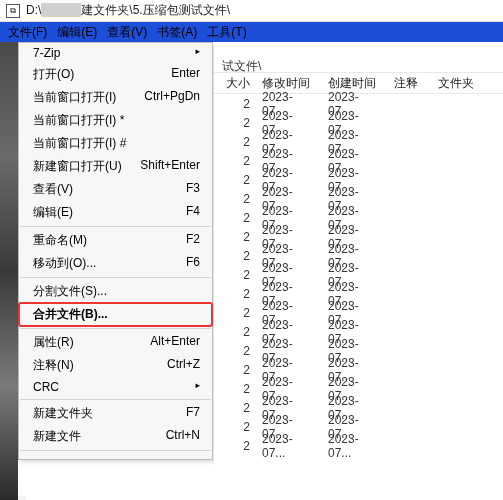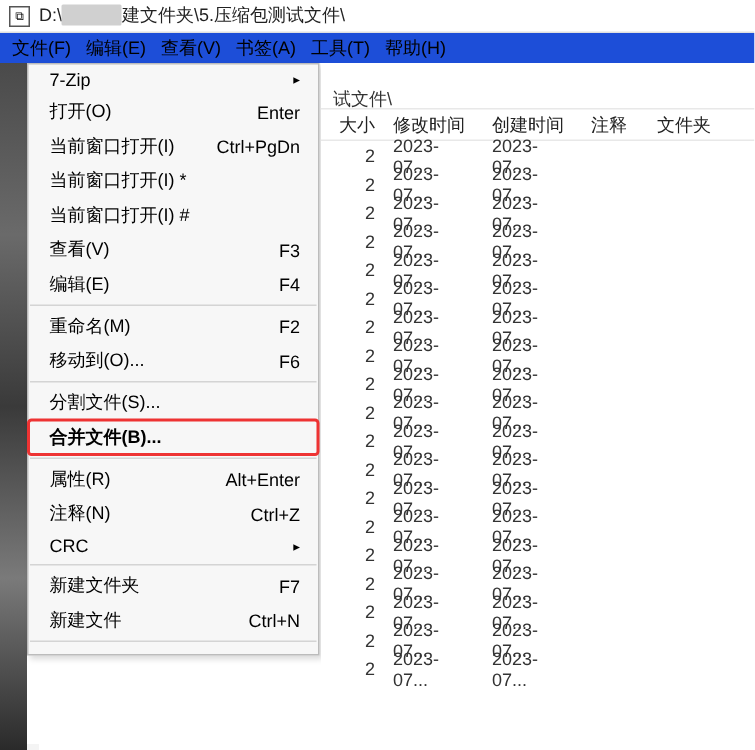--- a/index.html
+++ b/index.html
@@ -6,21 +6,21 @@
   body { background: #fff; width: 503px; height: 500px; overflow: hidden; position: relative; }
   .titlebar { height: 22px; display: flex; align-items: center; padding: 0 6px; background: #fff; border-bottom: 1px solid #e0e0e0; }
   .tb-icon { width: 14px; height: 14px; border: 1px solid #555; margin-right: 6px; display: flex; align-items: center; justify-content: center; font-size: 8px; }
   .tb-path { color: #222; }
   .tb-path .blur { background: #d0d0d0; color: transparent; padding: 0 14px; border-radius: 1px; }
   .menubar { height: 20px; display: flex; align-items: center; padding: 0 4px; gap: 2px; background: #1d4ed8; }
   .menubar span { padding: 2px 4px; }
   .content { position: relative; height: 458px; }
   .left-strip { position: absolute; left: 0; top: 0; width: 18px; height: 100%; background: linear-gradient(#4a4a4a,#6a6a6a,#3a3a3a,#7a7a7a,#2a2a2a); }
   .dropdown { position: absolute; left: 18px; top: 0; width: 195px; background: #f7f7f7; border: 1px solid #bcbcbc; box-shadow: 2px 2px 4px rgba(0,0,0,.15); }
-  .dd-item { display: flex; justify-content: space-between; align-items: center; padding: 3px 12px 3px 14px; cursor: default; white-space: nowrap; }
+  .dd-item { display: flex; justify-content: space-between; padding: 3px 12px 3px 14px; cursor: default; white-space: nowrap; }
   .dd-item .lbl { color: #000; }
   .dd-item .sc { color: #000; }
   .dd-item.arrow::after { content: "▸"; font-size: 9px; margin-left: 6px; }
   .dd-sep { height: 1px; background: #d4d4d4; margin: 2px 1px; }
   .dd-item.highlight { outline: 2px solid #e33; outline-offset: -1px; border-radius: 2px; font-weight: bold; }
   .filearea { position: absolute; left: 214px; top: 0; right: 0; height: 100%; background: #fff; }
   .addrrow { height: 30px; display: flex; align-items: center; padding: 22px 8px 4px 8px; }
   .addrtext { color: #333; }
   .colhdr { display: flex; border-top: 1px solid #e8e8e8; border-bottom: 1px solid #e8e8e8; height: 22px; align-items: center; }
   .colhdr div { padding: 0 6px; color: #222; }
@@ -43,21 +43,20 @@
     <span>D:\</span><span class="blur">xx</span><span>建文件夹\5.压缩包测试文件\</span>
   </span>
 </div>
 
 <div class="menubar">
   <span>文件(F)</span>
   <span>编辑(E)</span>
   <span>查看(V)</span>
   <span>书签(A)</span>
   <span>工具(T)</span>
-  <span>帮助(H)</span>
 </div>
 
 <div class="content">
   <div class="left-strip"></div>
 
   <div class="dropdown" id="dropdown">
       <div class="dd-item arrow">
         <span class="lbl">7-Zip</span>
       </div>
       <div class="dd-item">
@@ -66,20 +65,24 @@
       </div>
       <div class="dd-item">
         <span class="lbl">当前窗口打开(I)</span>
         <span class="sc">Ctrl+PgDn</span>
       </div>
       <div class="dd-item">
         <span class="lbl">当前窗口打开(I) *</span>
       </div>
       <div class="dd-item">
         <span class="lbl">当前窗口打开(I) #</span>
+      </div>
+      <div class="dd-item">
+        <span class="lbl">新建窗口打开(U)</span>
+        <span class="sc">Shift+Enter</span>
       </div>
       <div class="dd-item">
         <span class="lbl">查看(V)</span>
         <span class="sc">F3</span>
       </div>
       <div class="dd-item">
         <span class="lbl">编辑(E)</span>
         <span class="sc">F4</span>
       </div>
       <div class="dd-sep"></div>

